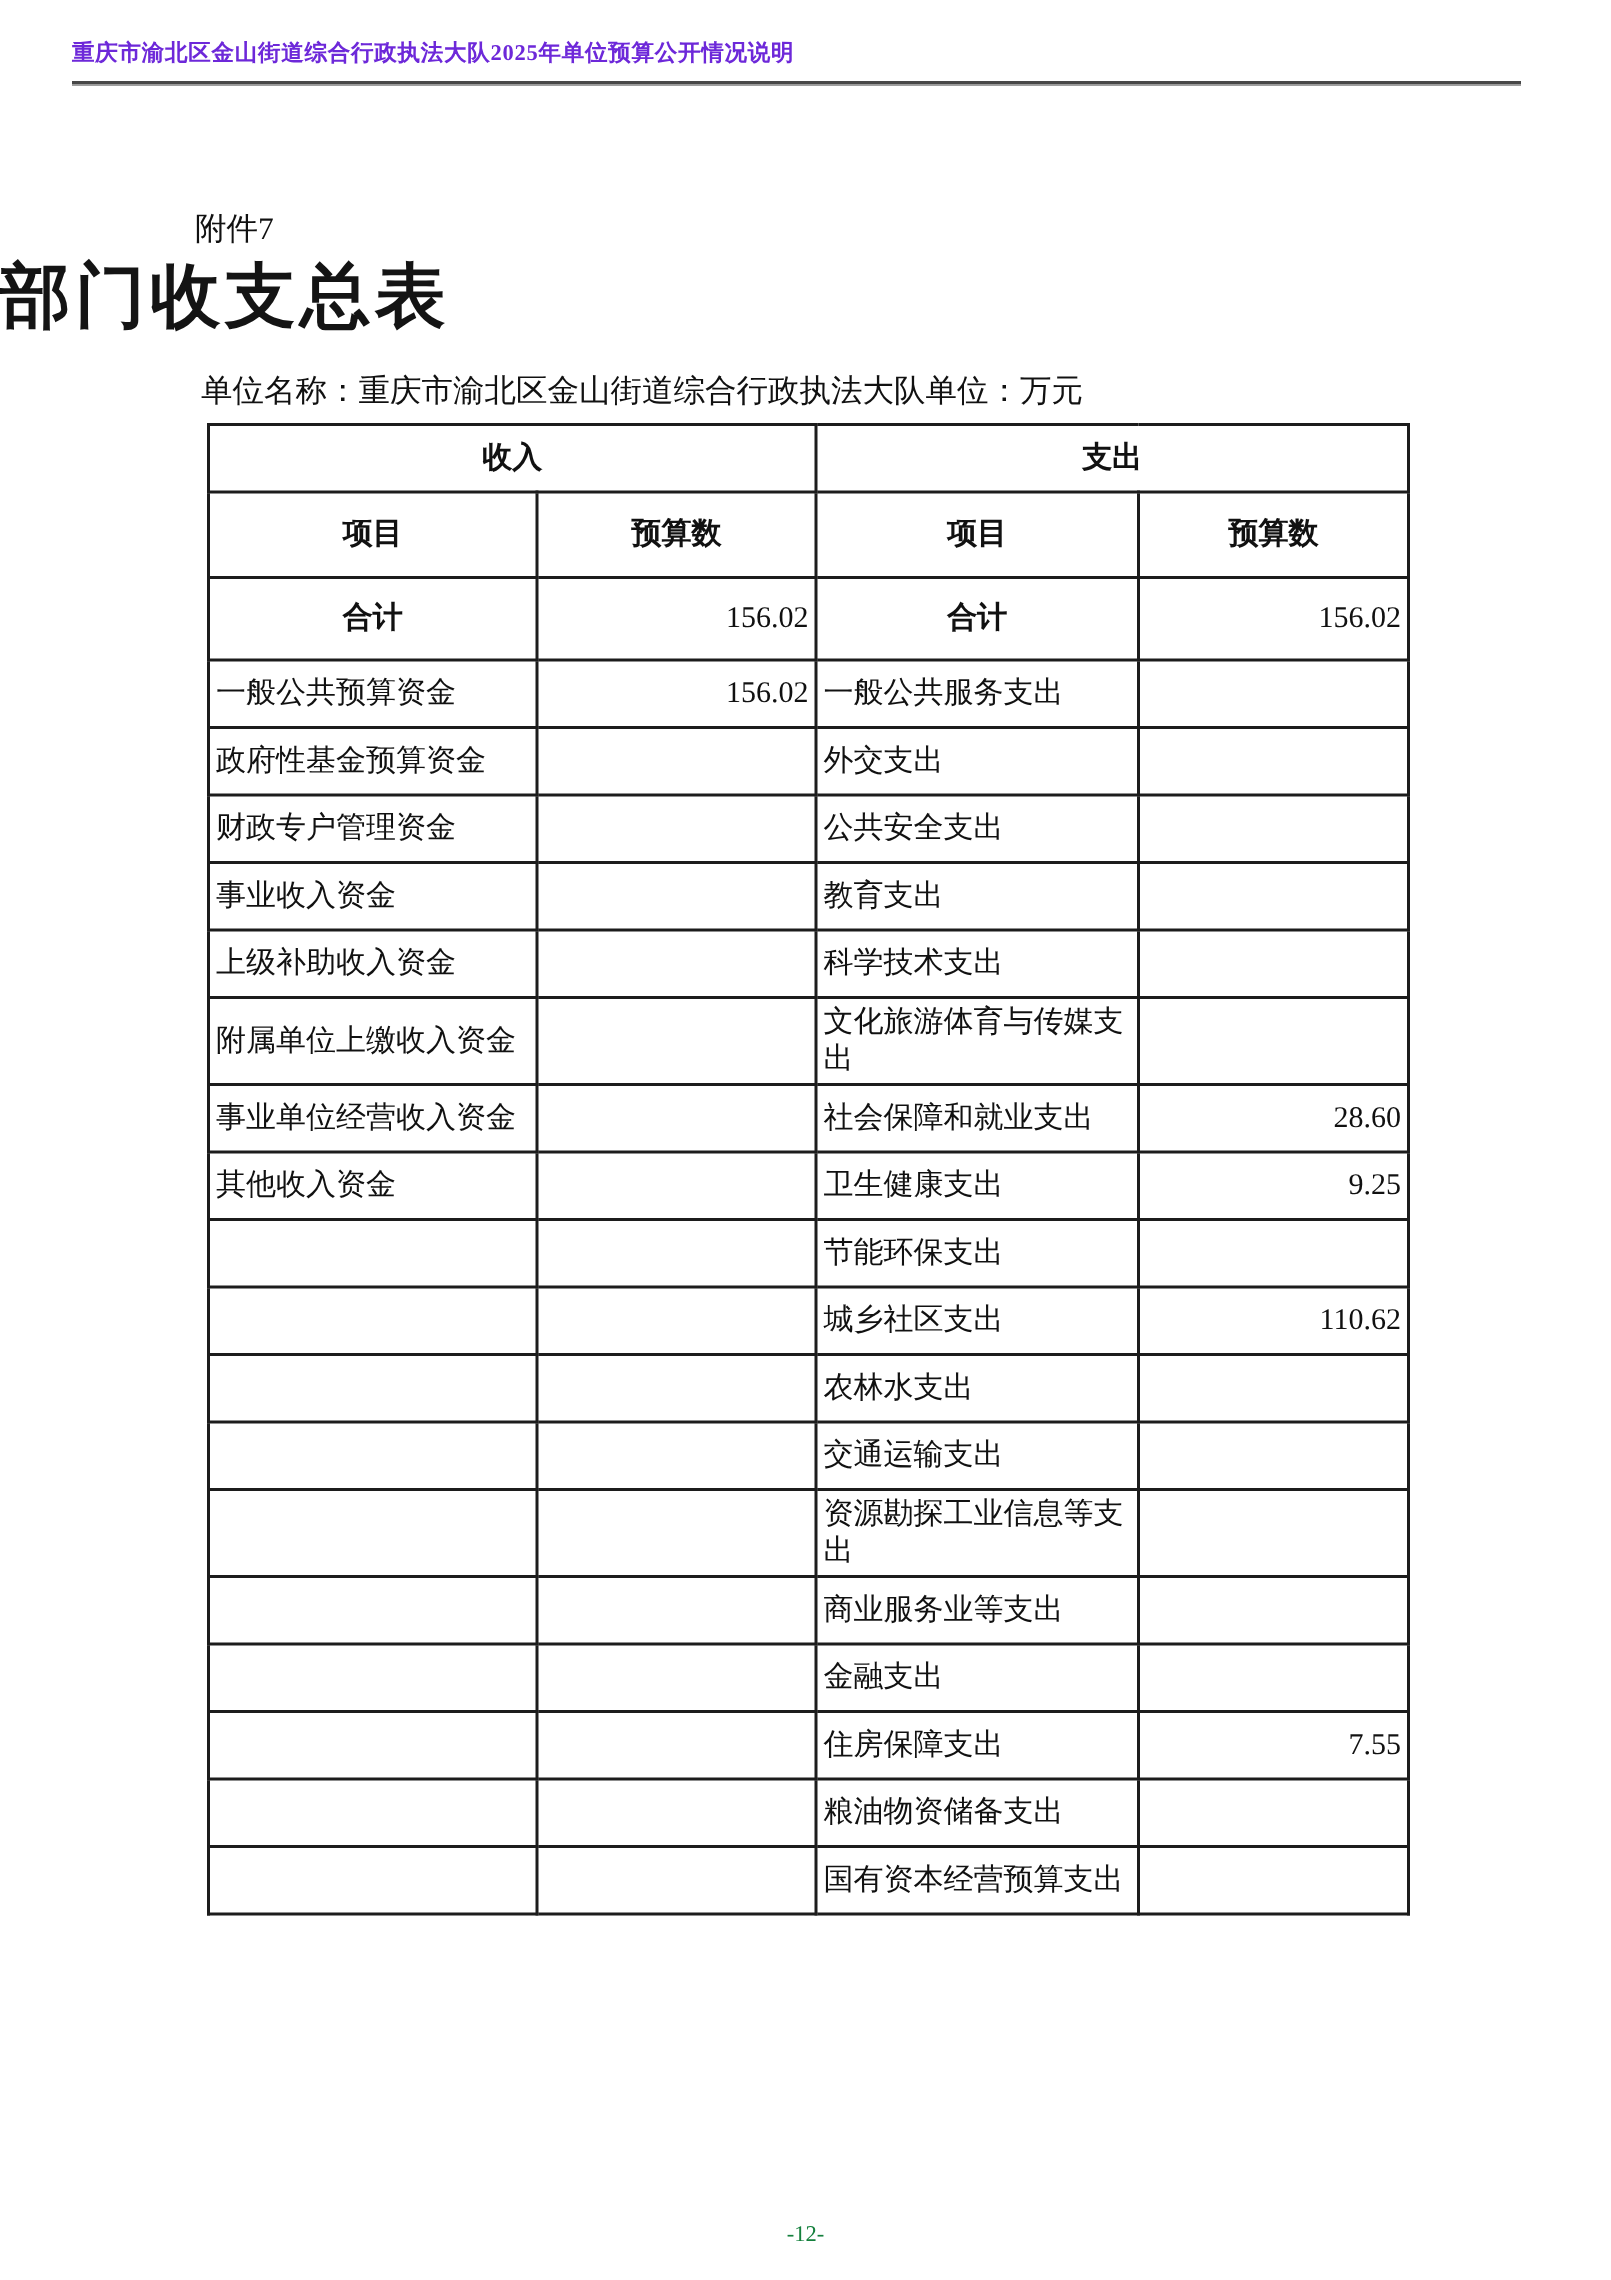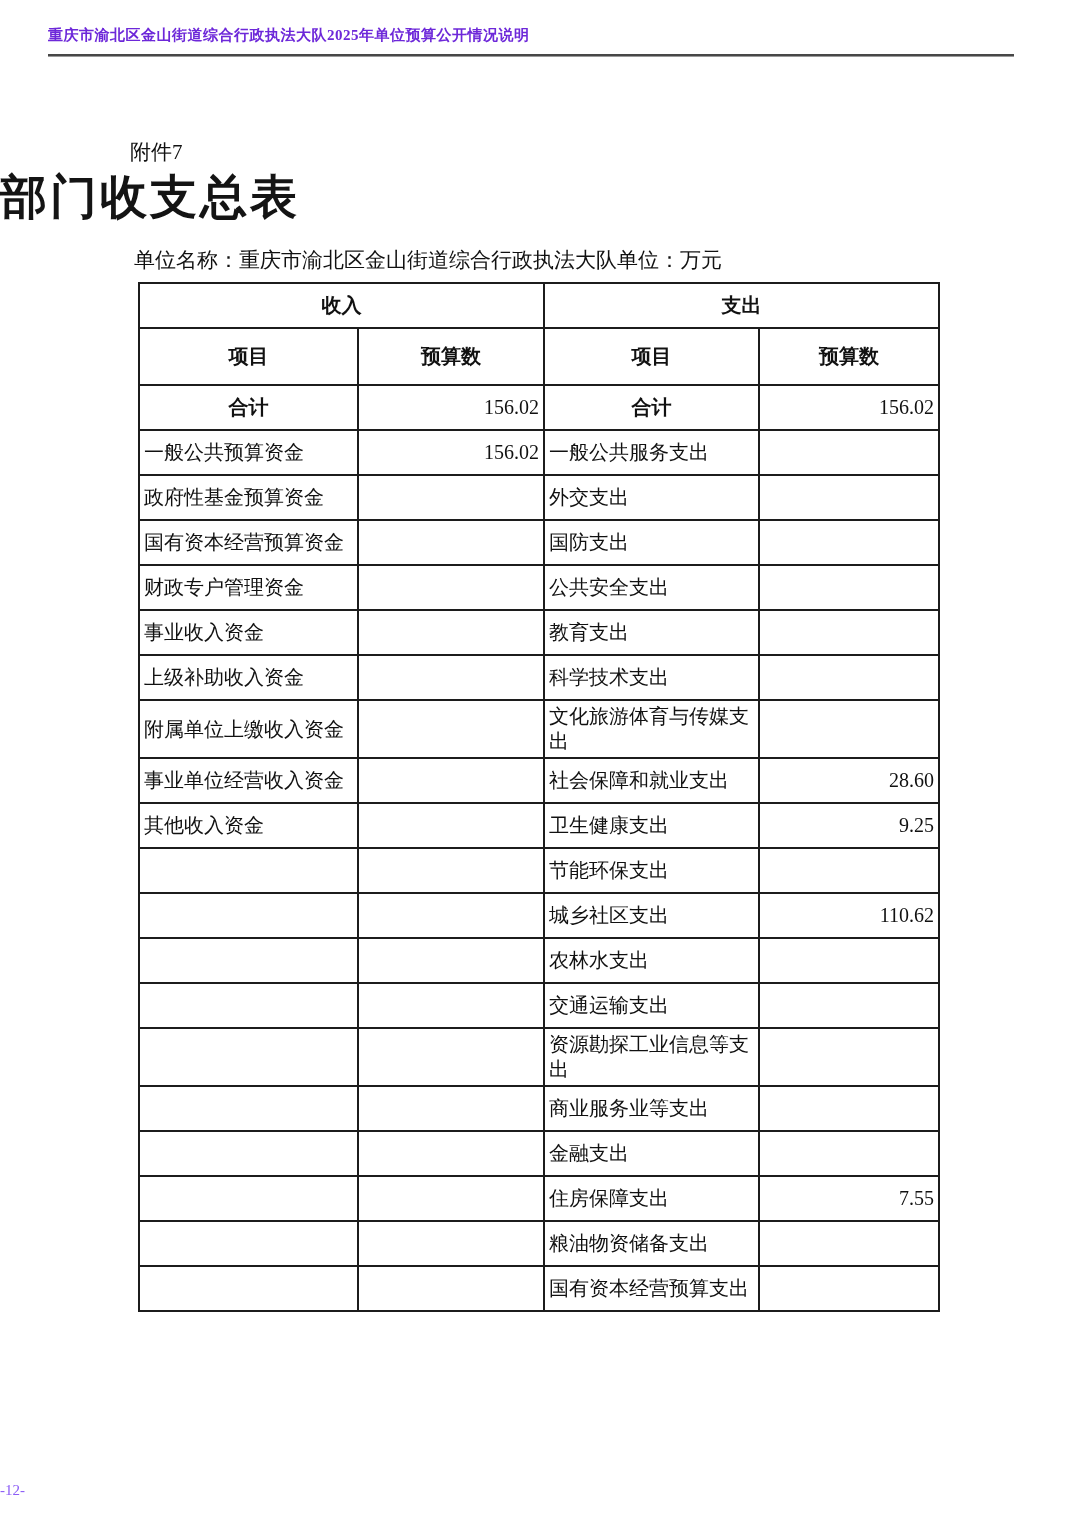--- a/index.html
+++ b/index.html
@@ -79,29 +79,30 @@
     text-align: center;
   }
   .group-row th { height: 45px; }
   .colhead-row th { height: 57px; }
   .budget-table tbody td {
     height: 45px;
     padding: 3px 4px;
   }
   td.item { text-align: left; }
   td.num  { text-align: right; padding-right: 5px; }
-  tr.total-row td { height: 45px; }
+  tr.total-row td { height: 55px; }
   tr.total-row td.item { text-align: center; font-weight: bold; }
   .page-number {
     position: absolute;
     left: 0;
     top: 1482px;
     width: 100%;
+    text-align: center;
     font-size: 15px;
-    color: #8b5cf6;
+    color: #15803d;
   }
 </style>
 </head>
 <body>
 
 <div class="page">
 
   <div class="doc-header">重庆市渝北区金山街道综合行政执法大队2025年单位预算公开情况说明</div>
   <div class="header-rule"></div>
 
@@ -146,26 +147,20 @@
           <td class="item">一般公共服务支出</td>
           <td class="num"></td>
         </tr>
         <tr>
           <td class="item">政府性基金预算资金</td>
           <td class="num"></td>
           <td class="item">外交支出</td>
           <td class="num"></td>
         </tr>
         <tr>
-          <td class="item">国有资本经营预算资金</td>
-          <td class="num"></td>
-          <td class="item">国防支出</td>
-          <td class="num"></td>
-        </tr>
-        <tr>
           <td class="item">财政专户管理资金</td>
           <td class="num"></td>
           <td class="item">公共安全支出</td>
           <td class="num"></td>
         </tr>
         <tr>
           <td class="item">事业收入资金</td>
           <td class="num"></td>
           <td class="item">教育支出</td>
           <td class="num"></td>

